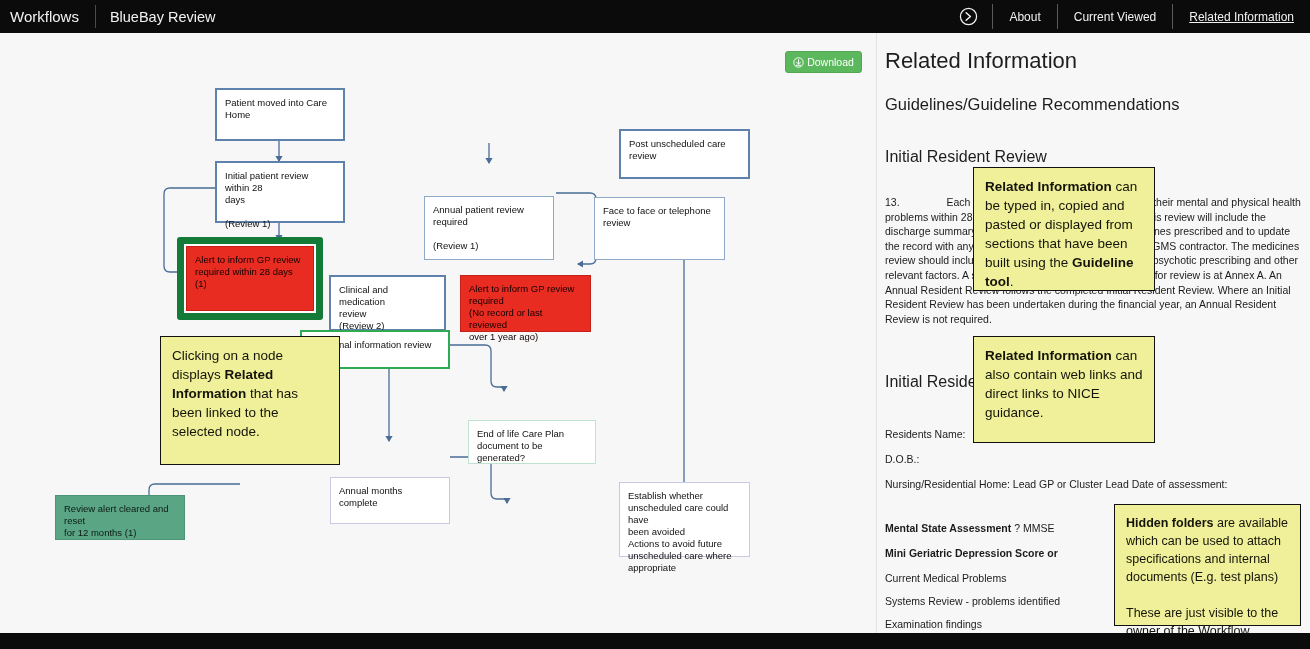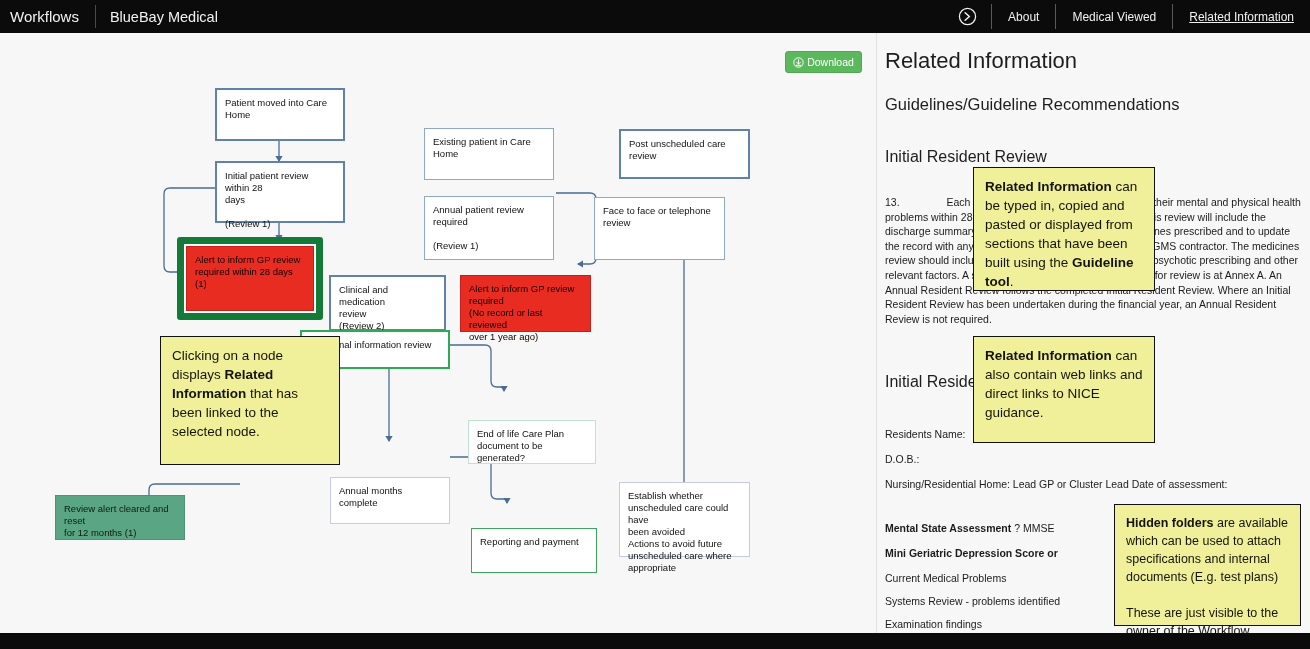--- a/index.html
+++ b/index.html
@@ -152,33 +152,33 @@
   .ri-line.bold { font-weight: bold; }
   .ri-line .norm { font-weight: normal; }
 </style>
 </head>
 <body>
 
 <div class="topbar">
   <div class="nav-left">
     <div class="nav-item workflows">Workflows</div>
     <div class="nav-sep"></div>
-    <div class="nav-item">BlueBay Medical</div>
+    <div class="nav-item">BlueBay Review</div>
   </div>
   <div class="nav-right">
     <div class="circle-arrow">
       <svg width="19" height="19" viewBox="0 0 20 20">
         <circle cx="10" cy="10" r="8.5" fill="none" stroke="#f2f2f2" stroke-width="1.3"></circle>
         <path d="M7.5 6 L12 10 L7.5 14" fill="none" stroke="#f2f2f2" stroke-width="1.6" stroke-linecap="round" stroke-linejoin="round"></path>
       </svg>
     </div>
     <div class="nav-sep"></div>
     <div class="nav-item">About</div>
     <div class="nav-sep"></div>
-    <div class="nav-item">Medical Viewed</div>
+    <div class="nav-item">Current Viewed</div>
     <div class="nav-sep"></div>
     <div class="nav-item nav-link-underline">Related Information</div>
   </div>
 </div>
 
 <div class="page-title">Care Home DES</div>
 
 <div class="canvas">
 
   <div class="conn" style="left:0;top:0;">
@@ -228,21 +228,20 @@
 
   <div class="node thick" style="left:215px; top:128px; width:130px; height:62px;">Initial patient review within 28
 days
 
 (Review 1)</div>
 
   <div class="selection-ring" style="left:177px; top:204px; width:146px; height:83px;"></div>
   <div class="node red" style="left:186px; top:213px; width:128px; height:65px;">Alert to inform GP review
 required within 28 days (1)</div>
 
-  <div class="node" style="left:424px; top:95px; width:130px; height:52px;">Existing patient in Care Home</div>
 
   <div class="node" style="left:424px; top:163px; width:130px; height:64px;">Annual patient review
 required
 
 (Review 1)</div>
 
   <div class="node thick" style="left:329px; top:242px; width:117px; height:56px;">Clinical and medication
 review
 (Review 2)</div>
 
@@ -256,21 +255,20 @@
   <div class="node" style="left:594px; top:164px; width:131px; height:63px;">Face to face or telephone
 review</div>
 
   <div class="node greenthick" style="left:300px; top:297px; width:150px; height:39px;">Additional information review</div>
 
   <div class="node mintborder" style="left:468px; top:387px; width:128px; height:44px;">End of life Care Plan
 document to be generated?</div>
 
   <div class="node lilac" style="left:330px; top:444px; width:120px; height:47px;">Annual months complete</div>
 
-  <div class="node green-border" style="left:471px; top:495px; width:126px; height:45px;">Reporting and payment</div>
 
   <div class="node lilac" style="left:619px; top:449px; width:131px; height:75px;">Establish whether
 unscheduled care could have
 been avoided
 Actions to avoid future
 unscheduled care where
 appropriate</div>
 
   <div class="node teal" style="left:55px; top:462px; width:130px; height:45px;">Review alert cleared and reset
 for 12 months (1)</div>

